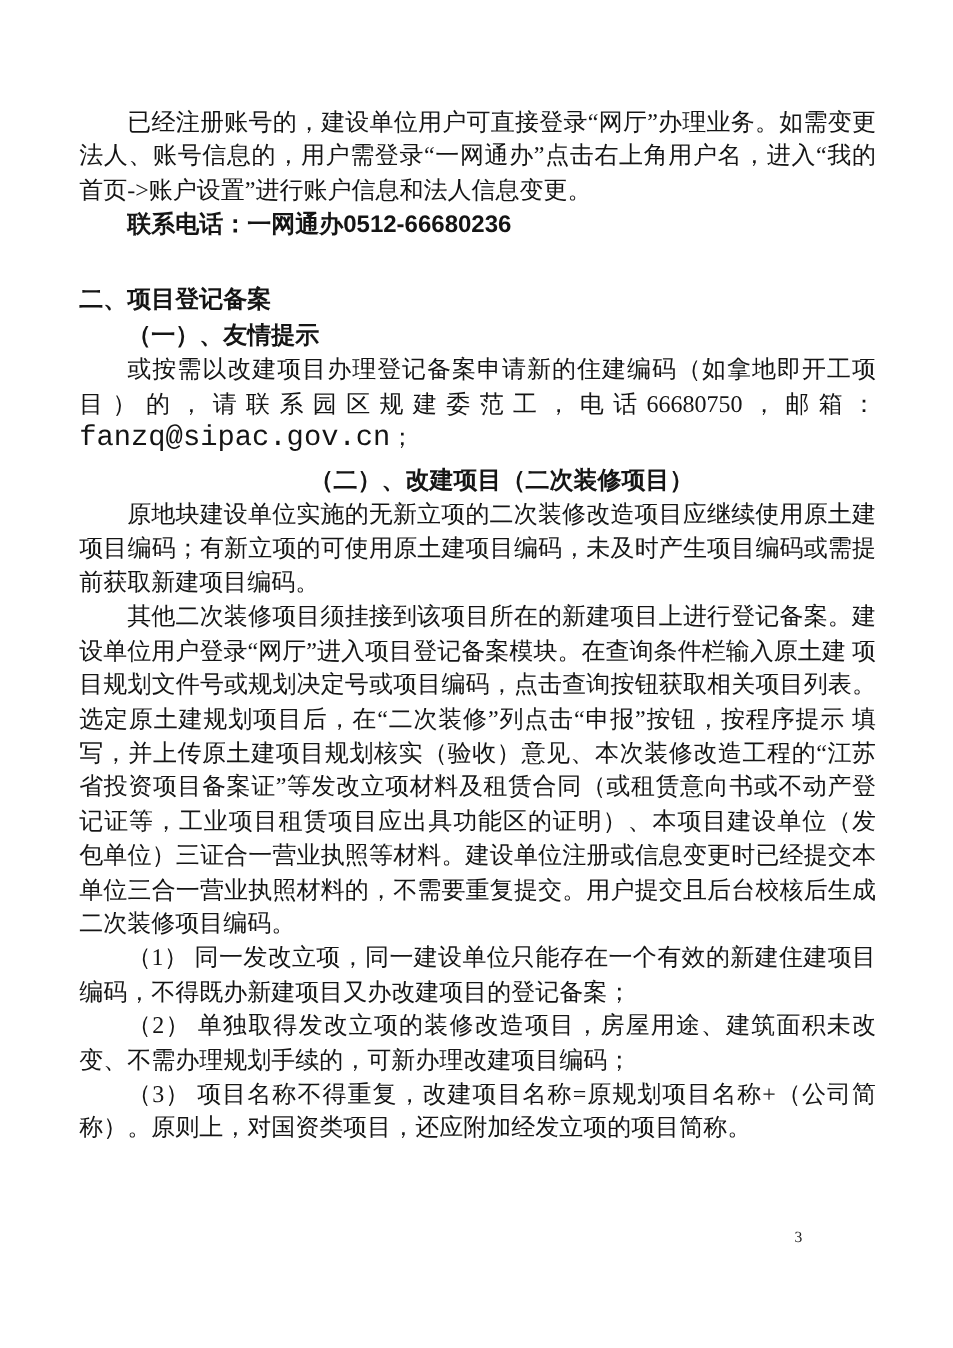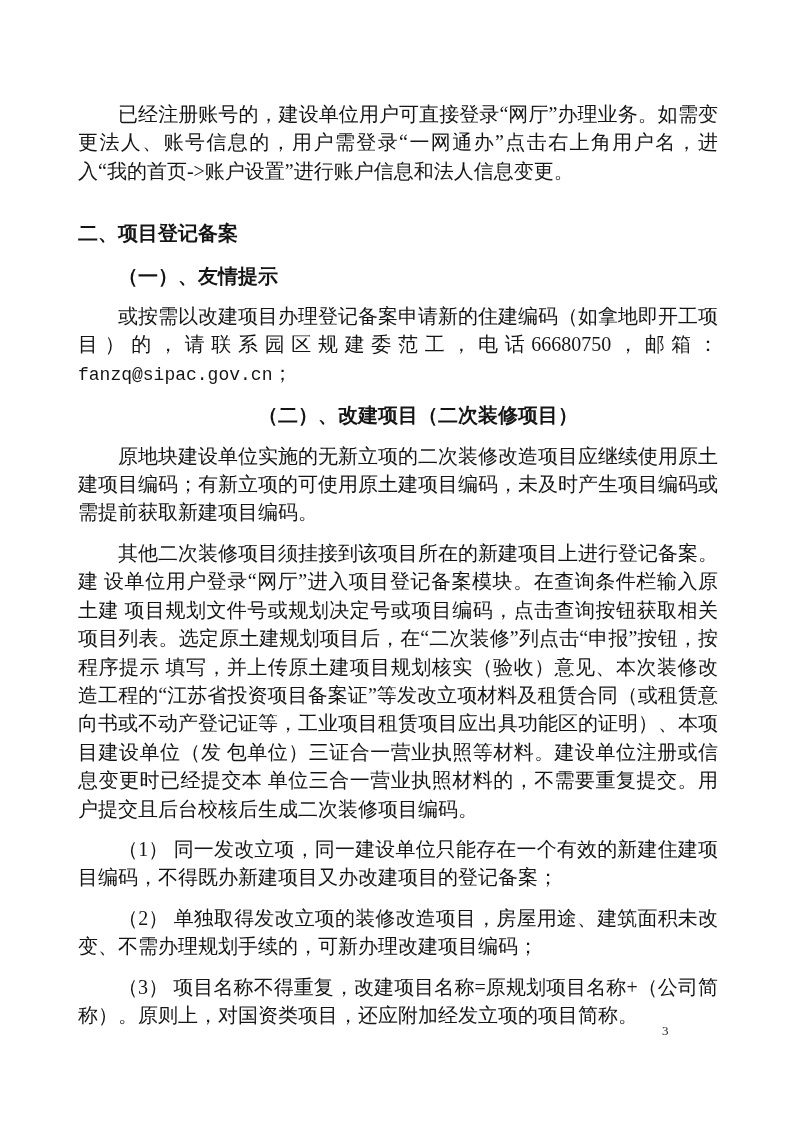--- a/index.html
+++ b/index.html
@@ -15,21 +15,21 @@
     color: #151515;
     font-family: "Liberation Serif", "DejaVu Serif", serif;
     overflow: hidden;
   }
   .content {
     position: absolute;
     left: 66px;
     top: 88px;
     width: 664px;
   }
-  p, h2, h3 { margin: 12px; padding: 0; }
+  p, h2, h3 { margin: 0; padding: 0; }
   .body {
     font-size: 20px;
     line-height: 28.4px;
     text-align: justify;
     text-indent: 2em;
     font-weight: normal;
   }
   .bold-sans {
     font-family: "Liberation Sans", "DejaVu Sans", sans-serif;
     font-weight: bold;
@@ -46,39 +46,40 @@
     font-size: 20px;
     line-height: 28.4px;
     font-weight: bold;
     font-family: "Liberation Sans", "DejaVu Sans", sans-serif;
     text-indent: 2em;
     text-align: left;
   }
   .mt-sub { margin-top: 6px; text-align: center; }
   .email {
     font-family: "Liberation Mono", "DejaVu Sans Mono", monospace;
-    font-size: 18px;
+    font-size: 24px;
   }
   .page-number {
     position: absolute;
     left: 662px;
     top: 1023px;
     font-size: 13px;
     line-height: 15px;
     color: #222222;
   }
 </style>
 </head>
 <body>
 
 <div class="page">
   <div class="content">
 
     <p class="body">已经注册账号的，建设单位用户可直接登录“网厅”办理业务。如需变更法人、账号信息的，用户需登录“一网通办”点击右上角用户名，进入“我的首页-&gt;账户设置”进行账户信息和法人信息变更。</p>
 
+    <p class="body bold-sans">联系电话：一网通办0512-66680236</p>
 
     <h2 class="h-main">二、项目登记备案</h2>
 
     <h3 class="h-sub">（一）、友情提示</h3>
 
 
     <p class="body">
       <span>或按需以改建项目办理登记备案申请新的住建编码（如拿地即开工项目）的，请联系园区规建委范工，电话66680750，邮箱：</span><span class="email">fanzq@sipac.gov.cn</span><span>；</span>
     </p>
 

